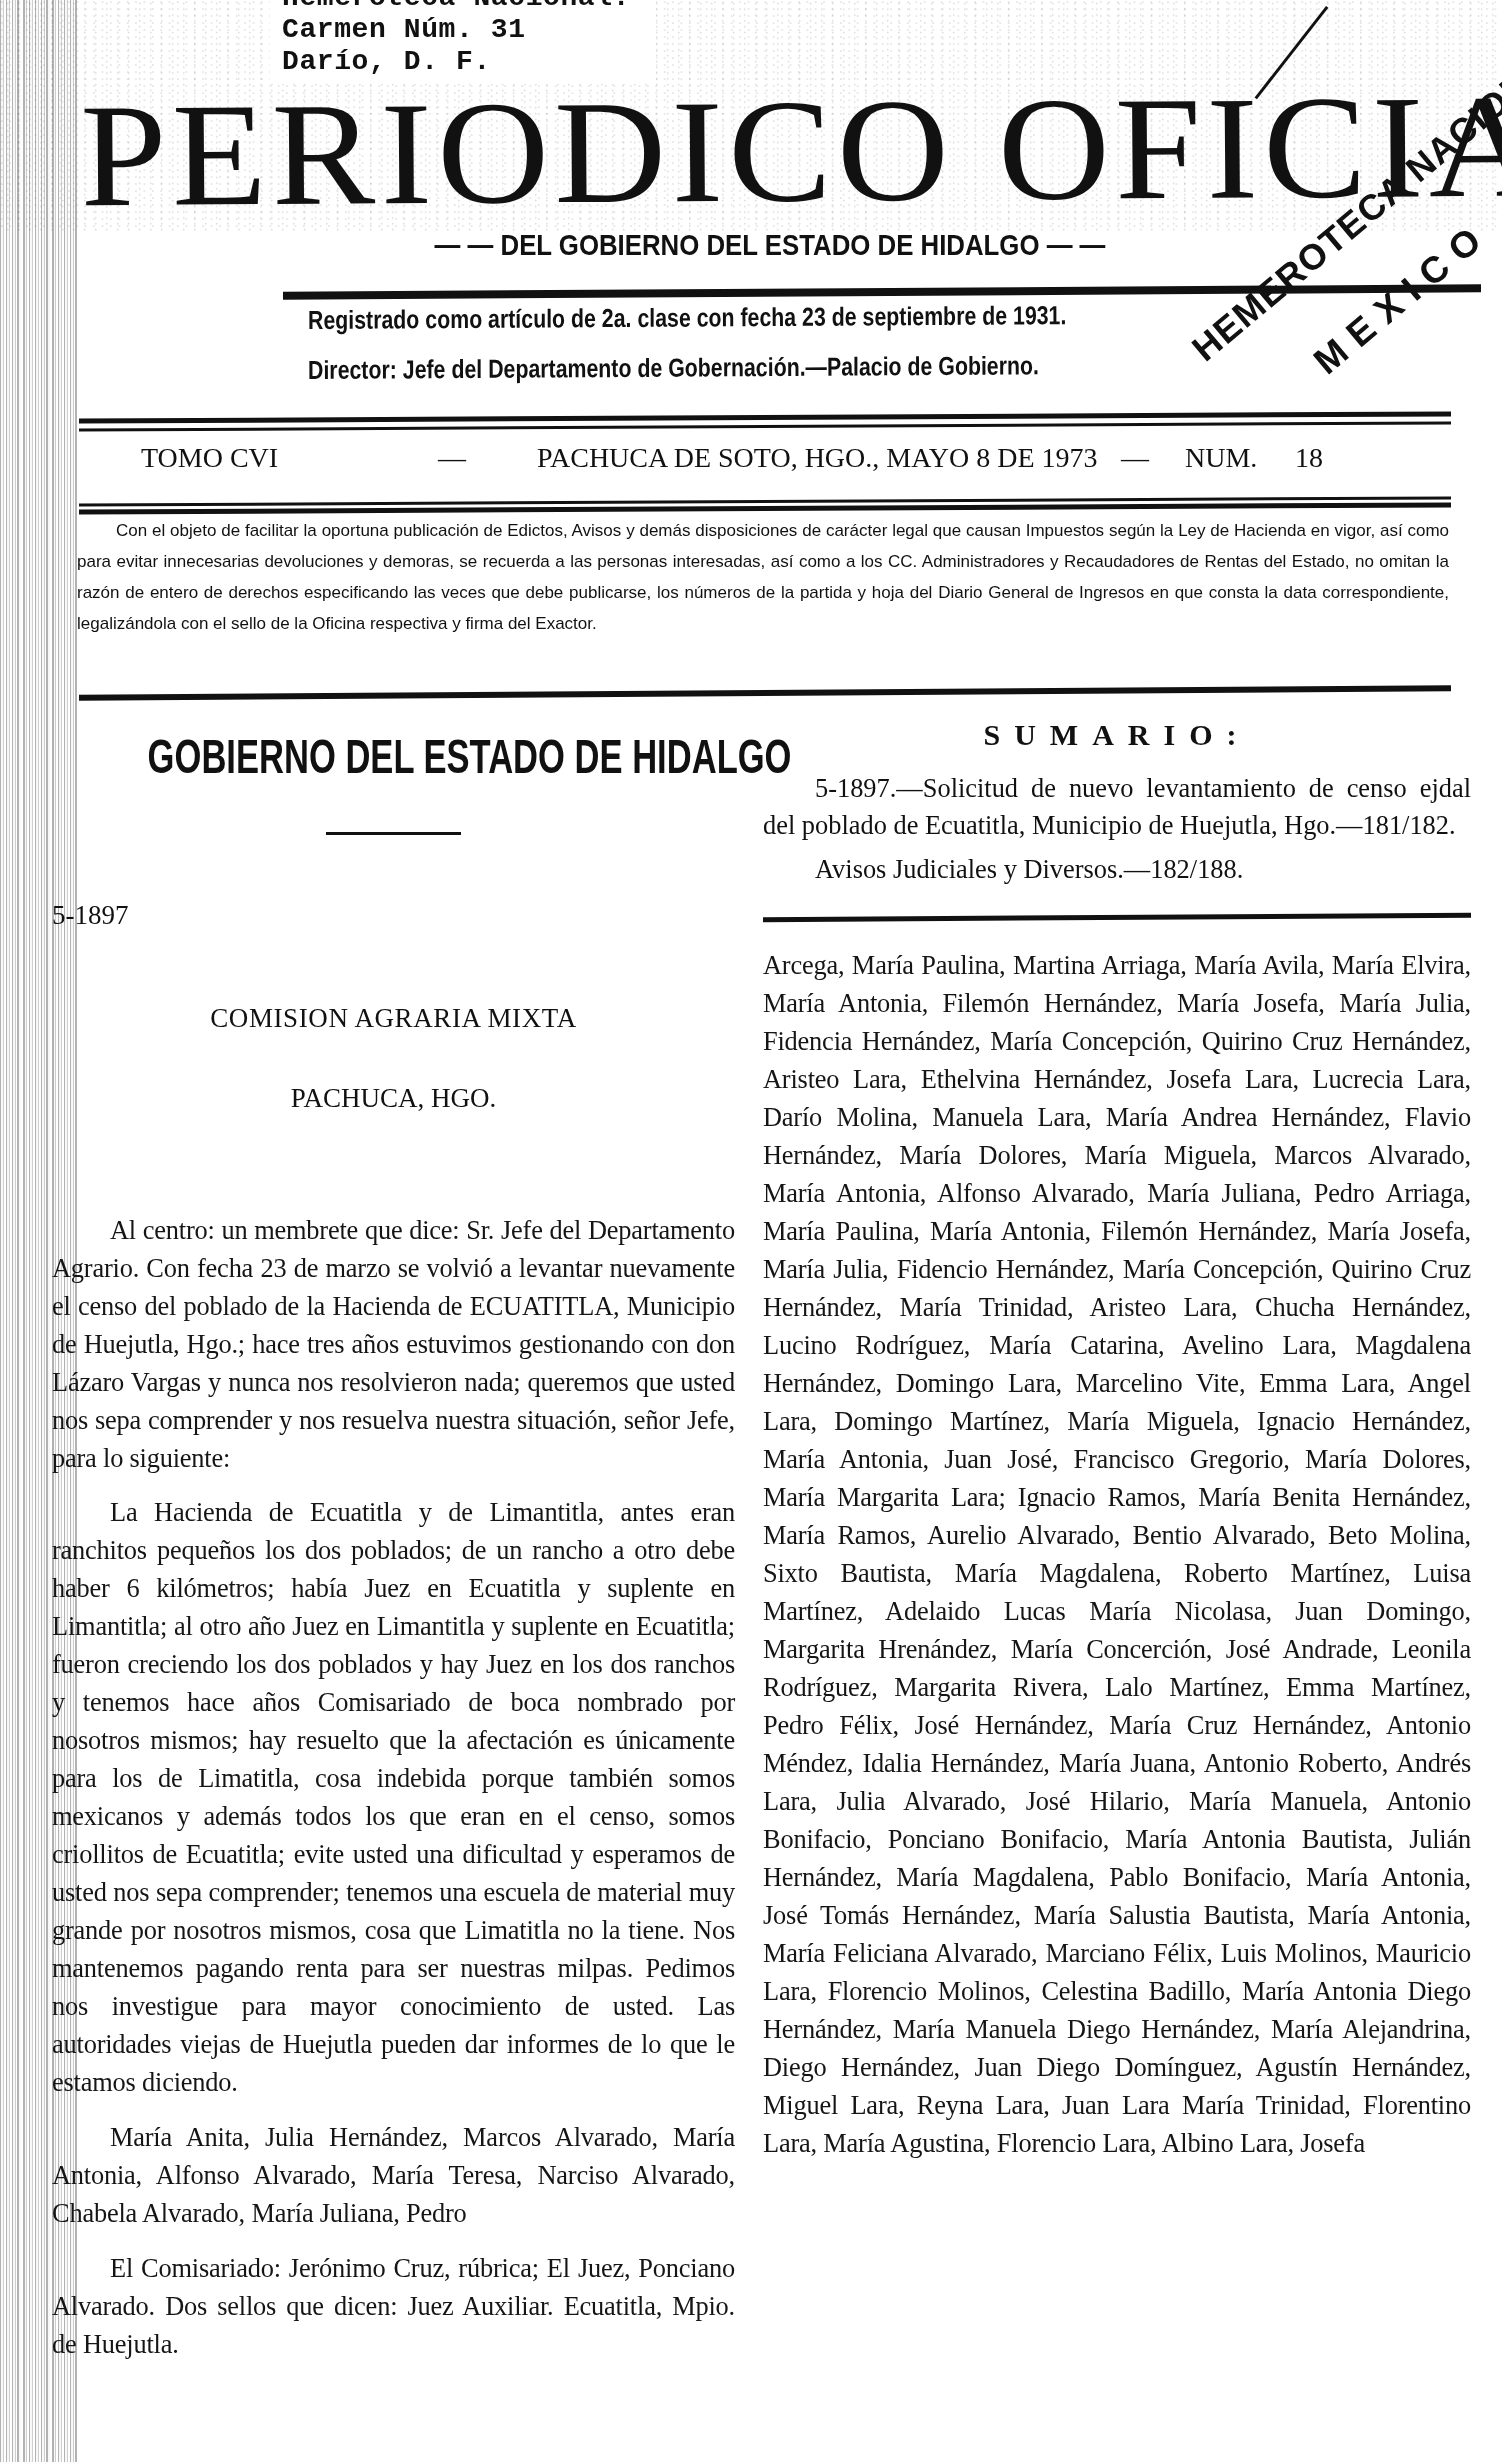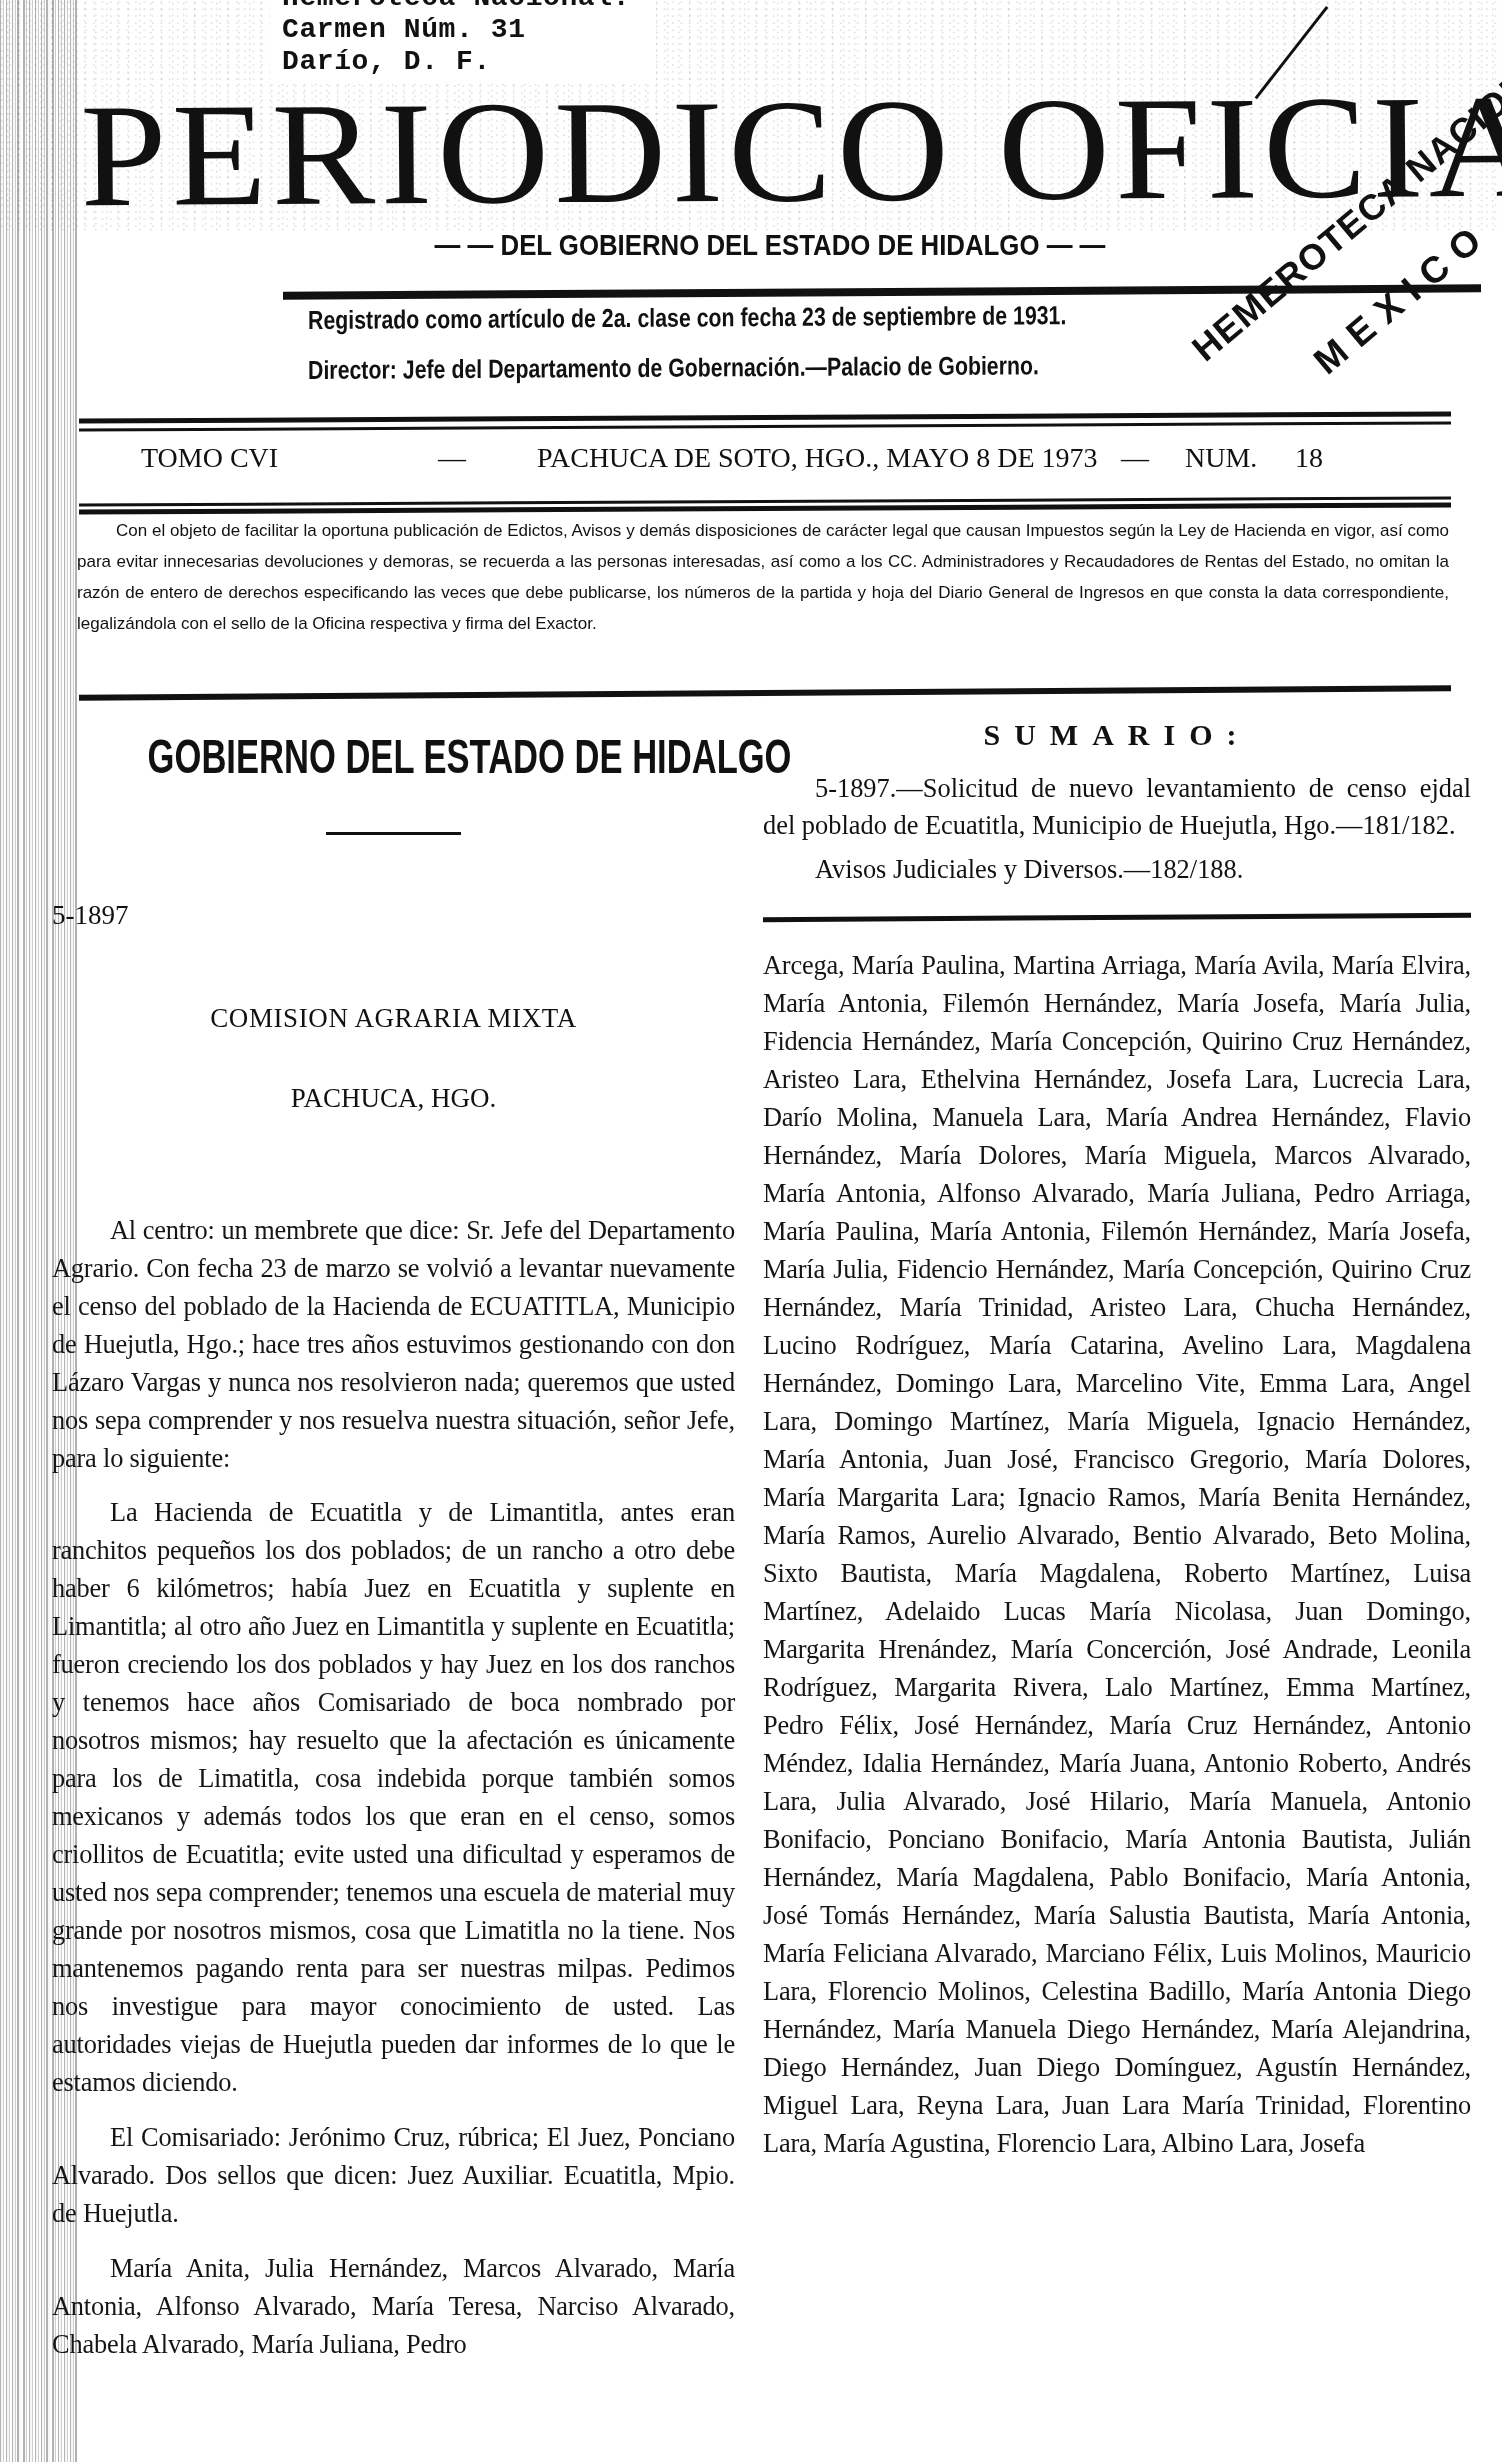--- a/index.html
+++ b/index.html
@@ -131,22 +131,22 @@
 <div class="rule" style="left:79px; top:690px; width:1372px; height:6.4px; transform:rotate(-0.4deg);"></div>
 
 <div class="col-left">
   <div class="gob-heading">GOBIERNO DEL ESTADO DE HIDALGO</div>
   <div class="short-rule"></div>
   <div class="num-ref">5-1897</div>
   <div class="comision">COMISION AGRARIA MIXTA</div>
   <div class="pachuca">PACHUCA, HGO.</div>
   <p class="body-p first">Al centro: un membrete que dice: Sr. Jefe del Departamento Agrario. Con fecha 23 de marzo se volvió a levantar nuevamente el censo del poblado de la Hacienda de ECUATITLA, Municipio de Huejutla, Hgo.; hace tres años estuvimos gestionando con don Lázaro Vargas y nunca nos resolvieron nada; queremos que usted nos sepa comprender y nos resuelva nuestra situación, señor Jefe, para lo siguiente:</p>
   <p class="body-p">La Hacienda de Ecuatitla y de Limantitla, antes eran ranchitos pequeños los dos poblados; de un rancho a otro debe haber 6 kilómetros; había Juez en Ecuatitla y suplente en Limantitla; al otro año Juez en Limantitla y suplente en Ecuatitla; fueron creciendo los dos poblados y hay Juez en los dos ranchos y tenemos hace años Comisariado de boca nombrado por nosotros mismos; hay resuelto que la afectación es únicamente para los de Limatitla, cosa indebida porque también somos mexicanos y además todos los que eran en el censo, somos criollitos de Ecuatitla; evite usted una dificultad y esperamos de usted nos sepa comprender; tenemos una escuela de material muy grande por nosotros mismos, cosa que Limatitla no la tiene. Nos mantenemos pagando renta para ser nuestras milpas. Pedimos nos investigue para mayor conocimiento de usted. Las autoridades viejas de Huejutla pueden dar informes de lo que le estamos diciendo.</p>
+  <p class="body-p">María Anita, Julia Hernández, Marcos Alvarado, María Antonia, Alfonso Alvarado, María Teresa, Narciso Alvarado, Chabela Alvarado, María Juliana, Pedro</p>
   <p class="body-p">El Comisariado: Jerónimo Cruz, rúbrica; El Juez, Ponciano Alvarado. Dos sellos que dicen: Juez Auxiliar. Ecuatitla, Mpio. de Huejutla.</p>
-  <p class="body-p">María Anita, Julia Hernández, Marcos Alvarado, María Antonia, Alfonso Alvarado, María Teresa, Narciso Alvarado, Chabela Alvarado, María Juliana, Pedro</p>
 </div>
 
 <div class="col-right">
   <div class="sumario-title">SUMARIO:</div>
   <p class="sumario-item">5-1897.—Solicitud de nuevo levantamiento de censo ejdal del poblado de Ecuatitla, Municipio de Huejutla, Hgo.—181/182.</p>
   <p class="sumario-item">Avisos Judiciales y Diversos.—182/188.</p>
   <div class="right-rule"></div>
   <p class="body-p names">Arcega, María Paulina, Martina Arriaga, María Avila, María Elvira, María Antonia, Filemón Hernández, María Josefa, María Julia, Fidencia Hernández, María Concepción, Quirino Cruz Hernández, Aristeo Lara, Ethelvina Hernández, Josefa Lara, Lucrecia Lara, Darío Molina, Manuela Lara, María Andrea Hernández, Flavio Hernández, María Dolores, María Miguela, Marcos Alvarado, María Antonia, Alfonso Alvarado, María Juliana, Pedro Arriaga, María Paulina, María Antonia, Filemón Hernández, María Josefa, María Julia, Fidencio Hernández, María Concepción, Quirino Cruz Hernández, María Trinidad, Aristeo Lara, Chucha Hernández, Lucino Rodríguez, María Catarina, Avelino Lara, Magdalena Hernández, Domingo Lara, Marcelino Vite, Emma Lara, Angel Lara, Domingo Martínez, María Miguela, Ignacio Hernández, María Antonia, Juan José, Francisco Gregorio, María Dolores, María Margarita Lara; Ignacio Ramos, María Benita Hernández, María Ramos, Aurelio Alvarado, Bentio Alvarado, Beto Molina, Sixto Bautista, María Magdalena, Roberto Martínez, Luisa Martínez, Adelaido Lucas María Nicolasa, Juan Domingo, Margarita Hrenández, María Concerción, José Andrade, Leonila Rodríguez, Margarita Rivera, Lalo Martínez, Emma Martínez, Pedro Félix, José Hernández, María Cruz Hernández, Antonio Méndez, Idalia Hernández, María Juana, Antonio Roberto, Andrés Lara, Julia Alvarado, José Hilario, María Manuela, Antonio Bonifacio, Ponciano Bonifacio, María Antonia Bautista, Julián Hernández, María Magdalena, Pablo Bonifacio, María Antonia, José Tomás Hernández, María Salustia Bautista, María Antonia, María Feliciana Alvarado, Marciano Félix, Luis Molinos, Mauricio Lara, Florencio Molinos, Celestina Badillo, María Antonia Diego Hernández, María Manuela Diego Hernández, María Alejandrina, Diego Hernández, Juan Diego Domínguez, Agustín Hernández, Miguel Lara, Reyna Lara, Juan Lara María Trinidad, Florentino Lara, María Agustina, Florencio Lara, Albino Lara, Josefa</p>
 </div>
 

